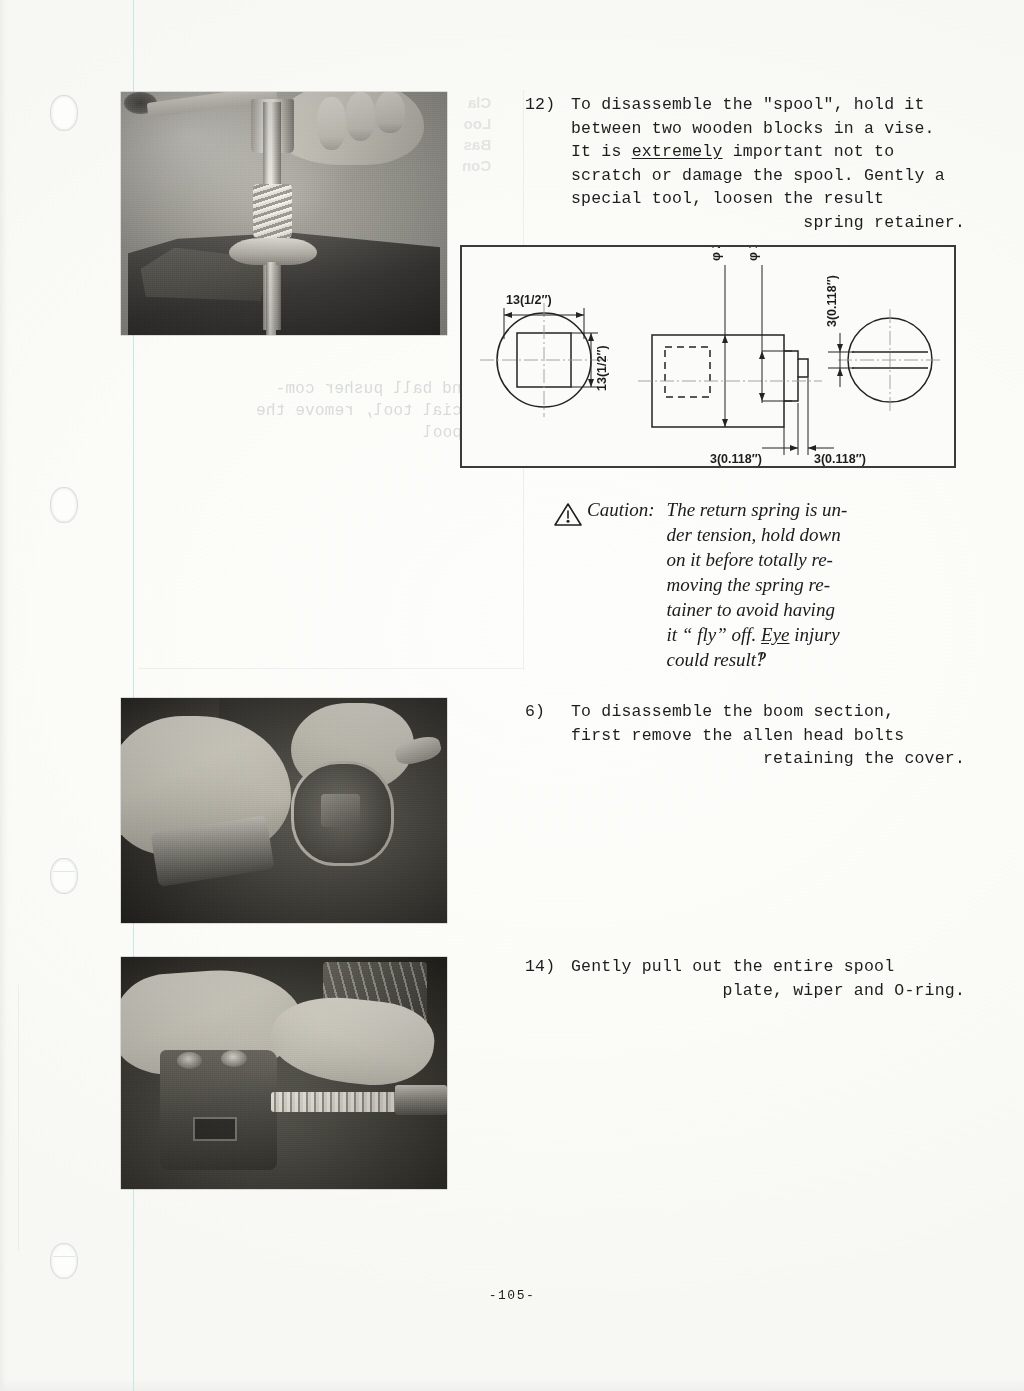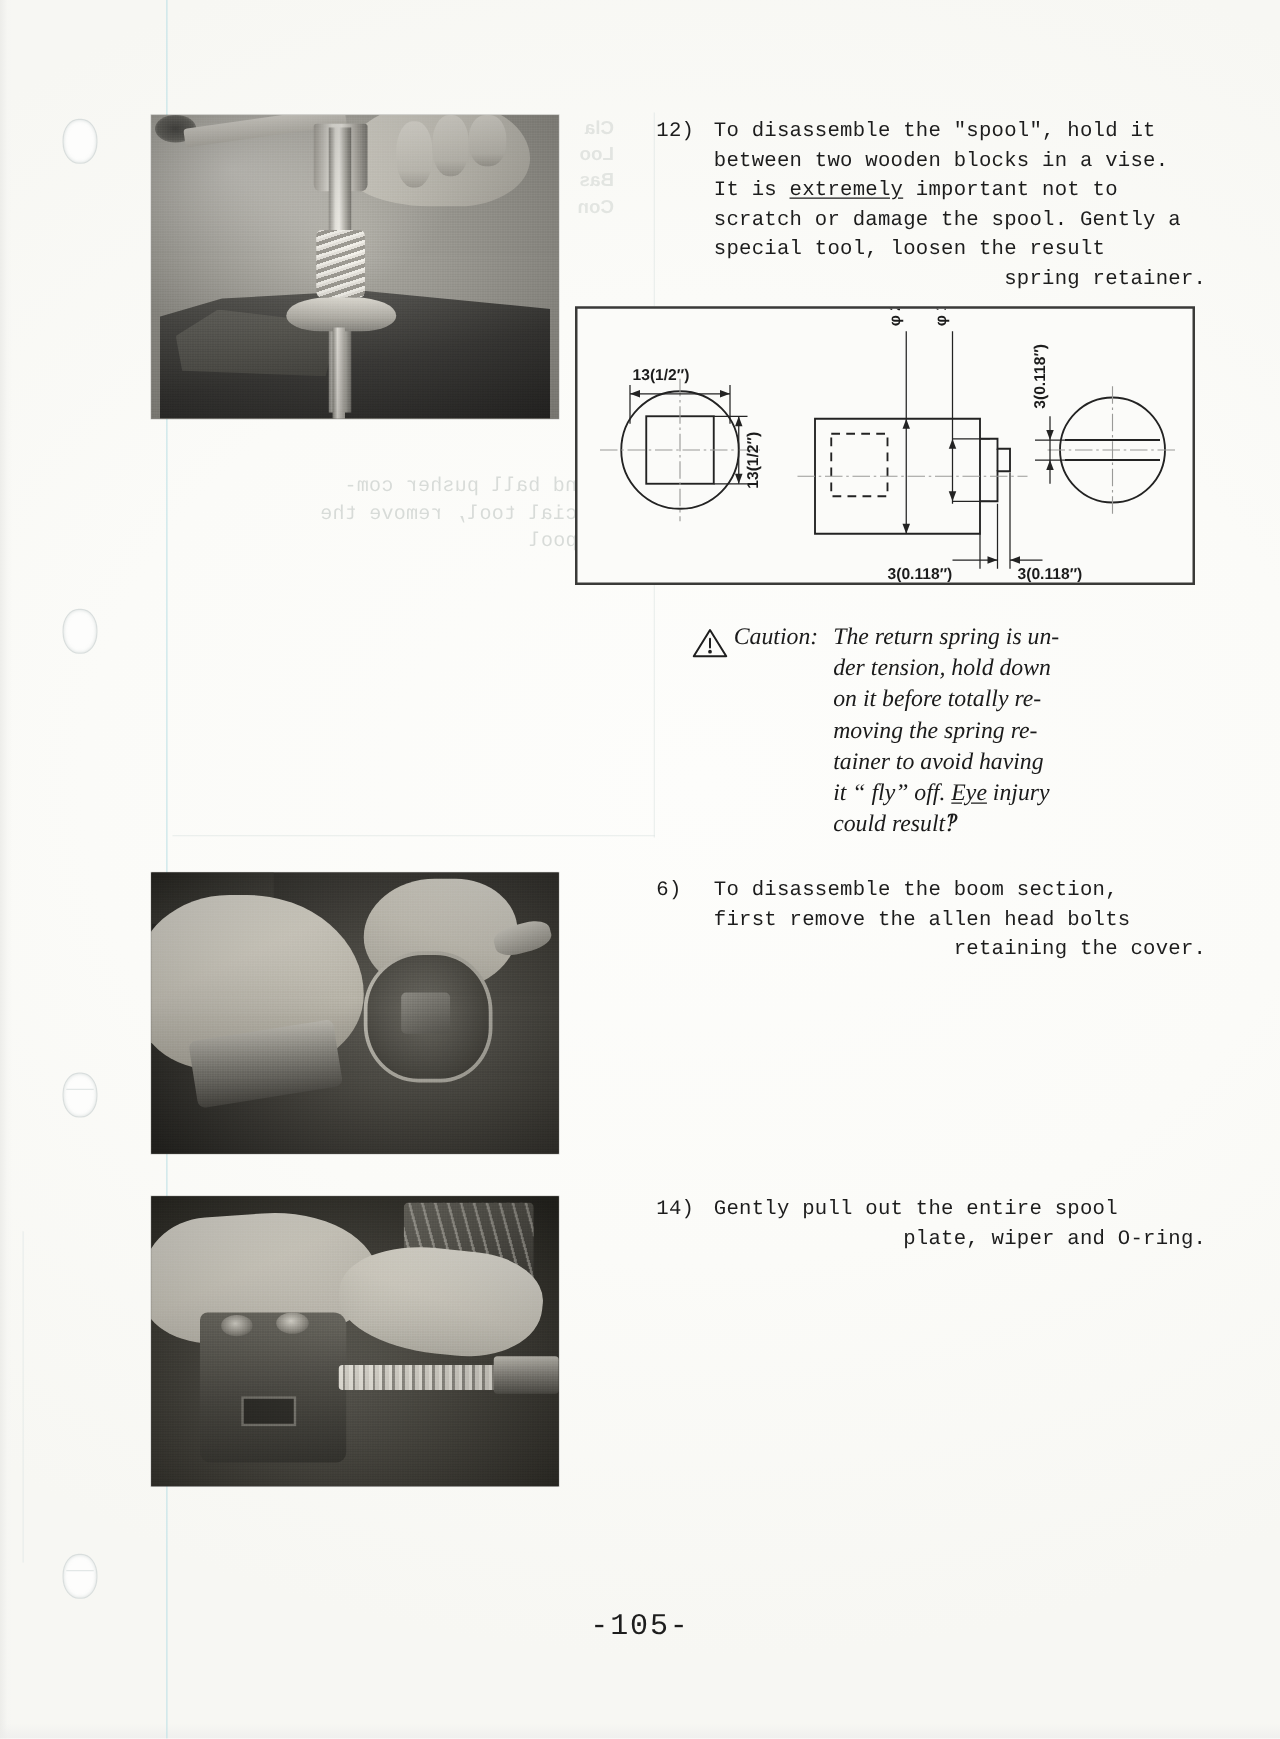--- a/index.html
+++ b/index.html
@@ -342,21 +342,21 @@
     text-justify: inter-word;
   }
   #caution .cbody .lastline { text-align: left; }
 
   
   #pagenum {
     position: absolute;
     width: 1024px;
     text-align: center;
     font-family: "Liberation Mono", "DejaVu Sans Mono", monospace;
-    font-size: 24px;
+    font-size: 13px;
     letter-spacing: 1.5px;
     color: #1d1d1d;
   }
 
   
   .showthrough {
     position: absolute;
     color: #7d8a86;
     opacity: .28;
     transform: scaleX(-1);

